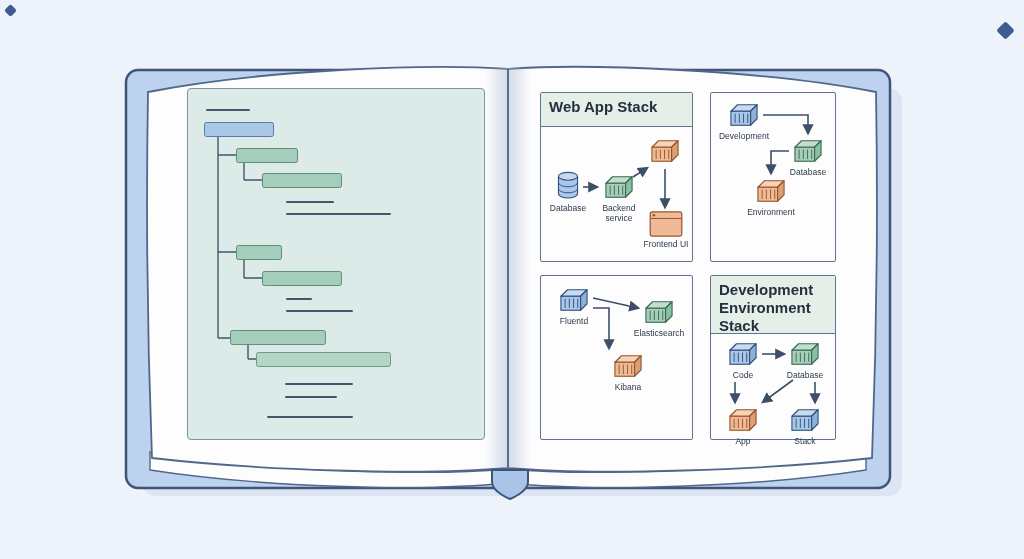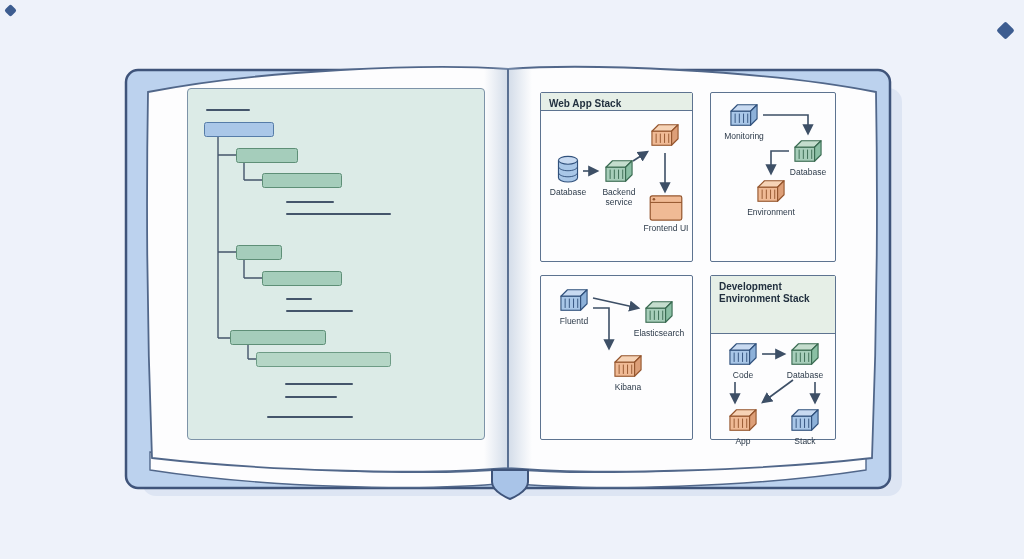--- a/index.html
+++ b/index.html
@@ -12,22 +12,22 @@
   .o-bar{position:absolute;height:15px;border-radius:2.5px;border:1.2px solid;box-sizing:border-box;}
   .o-bar.blue{background:#aac7e8;border-color:#567ca8;}
   .o-bar.green{background:#a5cdbb;border-color:#5e8f77;}
   .o-bar.green2{background:#b5d6c6;border-color:#6d9b85;}
   .o-line{position:absolute;height:2px;background:#44556b;border-radius:1px;}
   #tree-svg{position:absolute;left:0;top:0;}
 
   
   .stack-panel{position:absolute;background:#fdfdfe;border:1.5px solid #5d7390;border-radius:2px;
     box-sizing:border-box;z-index:2;display:flex;flex-direction:column;}
-  .stack-header{background:#e6efe7;border-bottom:1.5px solid #5d7390;font-size:10px;font-weight:bold;
-    color:#22303f;padding:5px 8px 0 8px;line-height:1.2;box-sizing:border-box;flex:0 0 auto;}
+  .stack-header{background:#e6efe7;border-bottom:1.5px solid #5d7390;font-size:15px;font-weight:bold;
+    color:#22303f;padding:5px 8px 10px 8px;line-height:1.2;box-sizing:border-box;flex:0 0 auto;}
   .stack-body{position:relative;flex:1 1 auto;}
   .arrows{position:absolute;left:0;top:0;}
   .node{position:absolute;display:flex;flex-direction:column;align-items:center;}
   .node-label{font-size:8.5px;color:#2c3a49;text-align:center;margin-top:3px;line-height:1.15;}
 
   
   .c-blue{--c-top:#c8daf1;--c-front:#a9c7e8;--c-side:#8db1d9;--c-stroke:#31517c;}
   .c-green{--c-top:#c4ddcd;--c-front:#a7ceba;--c-side:#8abfa4;--c-stroke:#3a6b52;}
   .c-orange{--c-top:#f6d3b6;--c-front:#f0ba95;--c-side:#dd9f78;--c-stroke:#95562e;}
 
@@ -141,21 +141,21 @@
   <div class="stack-panel" style="left:710px;top:92px;width:126px;height:170px">
     <div class="stack-body">
       <svg class="arrows" width="126" height="144">
         <path d="M52 22 H97 V40" stroke="#3d4f66" stroke-width="1.6" fill="none" marker-end="url(#ah)"></path>
         <path d="M78 58 H60 V80" stroke="#3d4f66" stroke-width="1.6" fill="none" marker-end="url(#ah)"></path>
       </svg>
       <div class="node" style="left:6px;top:8px;width:54px">
         <svg class="c-blue" width="34" height="28">
             <use href="#icon-container"></use>
           </svg>
-        <div class="node-label">Monitoring</div>
+        <div class="node-label">Development</div>
       </div>
       <div class="node" style="left:72px;top:44px;width:50px">
         <svg class="c-green" width="34" height="28">
             <use href="#icon-container"></use>
           </svg>
         <div class="node-label">Database</div>
       </div>
       <div class="node" style="left:26px;top:84px;width:68px">
         <svg class="c-orange" width="34" height="28">
             <use href="#icon-container"></use>

